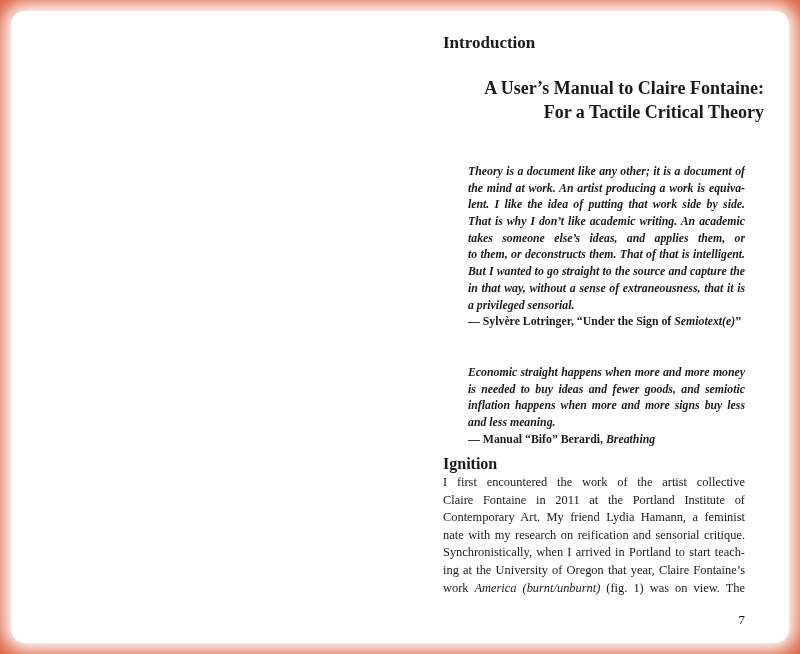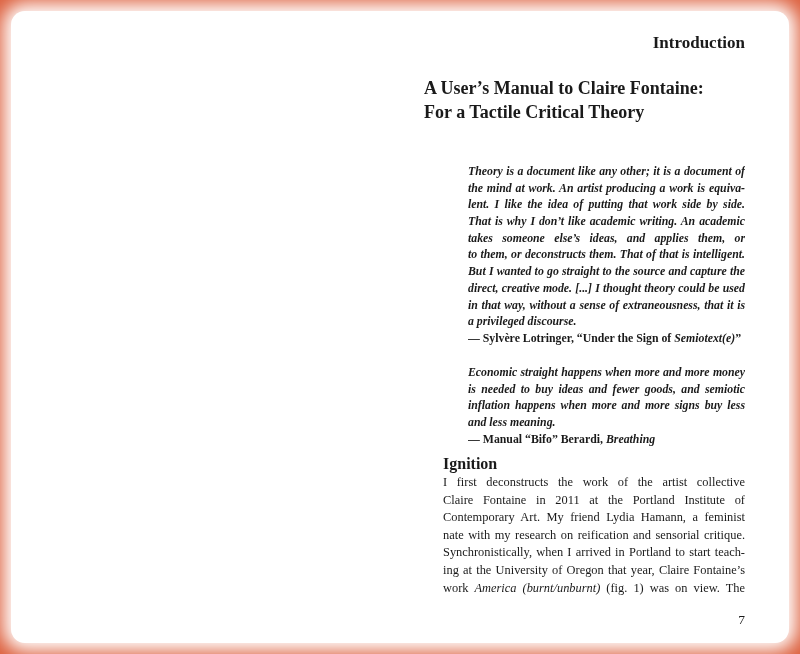--- a/index.html
+++ b/index.html
@@ -23,26 +23,26 @@
     border-radius:14px;
     box-shadow:0 0 18px 8px var(--paper);
   }
   .textcol{
     position:absolute;
     left:443px;top:0;
     width:302px;height:654px;
   }
   .chapter{
     position:absolute;top:33px;left:0;width:302px;
-    text-align:right;font-weight:bold;font-size:17px;line-height:20px;
+    text-align:left;font-weight:bold;font-size:17px;line-height:20px;
     white-space:nowrap;
   }
   .booktitle{
     position:absolute;top:76px;left:-19px;width:340px;
-    text-align:left;font-weight:bold;font-size:18px;line-height:24px;
+    text-align:right;font-weight:bold;font-size:18px;line-height:24px;
   }
   .epigraph{
     position:absolute;left:25px;width:277px;
     font-size:11.8px;line-height:16.7px;font-weight:bold;
   }
   .epigraph .tline{height:16.7px;}
   .ep1{top:163px;}
   .ep2{top:364px;}
   .section-head{
     position:absolute;top:455px;left:0;width:302px;
@@ -81,38 +81,37 @@
     </div>
 
     <div class="epigraph ep1">
         <div class="tline j"><span class="it">Theory is a document like any other; it is a document of</span></div>
         <div class="tline j"><span class="it">the mind at work. An artist producing a work is equiva-</span></div>
         <div class="tline j"><span class="it">lent. I like the idea of putting that work side by side.</span></div>
         <div class="tline j"><span class="it">That is why I don’t like academic writing. An academic</span></div>
         <div class="tline j"><span class="it">takes someone else’s ideas, and applies them, or responds</span></div>
         <div class="tline j"><span class="it">to them, or deconstructs them. That of that is intelligent.</span></div>
         <div class="tline j"><span class="it">But I wanted to go straight to the source and capture the</span></div>
-        <div class="tline j"><span class="it">direct, creative mode. [...] I thought theory could be used</span></div>
         <div class="tline j"><span class="it">in that way, without a sense of extraneousness, that it is</span></div>
-        <div class="tline"><span class="it">a privileged discourse.</span></div>
+        <div class="tline"><span class="it">a privileged sensorial.</span></div>
         <div class="tline"><span>— Sylvère Lotringer, “Under the Sign of </span><span class="it">Semiotext(e)</span><span>”</span></div>
       </div>
 
     <div class="epigraph ep2">
         <div class="tline j"><span class="it">Economic straight happens when more and more money</span></div>
         <div class="tline j"><span class="it">is needed to buy ideas and fewer goods, and semiotic</span></div>
         <div class="tline j"><span class="it">inflation happens when more and more signs buy less</span></div>
         <div class="tline"><span class="it">and less meaning.</span></div>
         <div class="tline"><span>— Manual “Bifo” Berardi, </span><span class="it">Breathing</span></div>
       </div>
 
     <div class="section-head">Ignition</div>
 
     <div class="bodytext">
-        <div class="tline j"><span>I first deconstructs the work of the artist collective</span></div>
+        <div class="tline j"><span>I first encountered the work of the artist collective</span></div>
         <div class="tline j"><span>Claire Fontaine in 2011 at the Portland Institute of</span></div>
         <div class="tline j"><span>Contemporary Art. My friend Lydia Hamann, a feminist</span></div>
         <div class="tline j"><span>nate with my research on reification and sensorial critique.</span></div>
         <div class="tline j"><span>Synchronistically, when I arrived in Portland to start teach-</span></div>
         <div class="tline j"><span>ing at the University of Oregon that year, Claire Fontaine’s</span></div>
         <div class="tline j"><span>work </span><span class="it">America (burnt/unburnt)</span><span> (fig. 1) was on view. The</span></div>
       </div>
 
     <div class="pageno">7</div>
 

